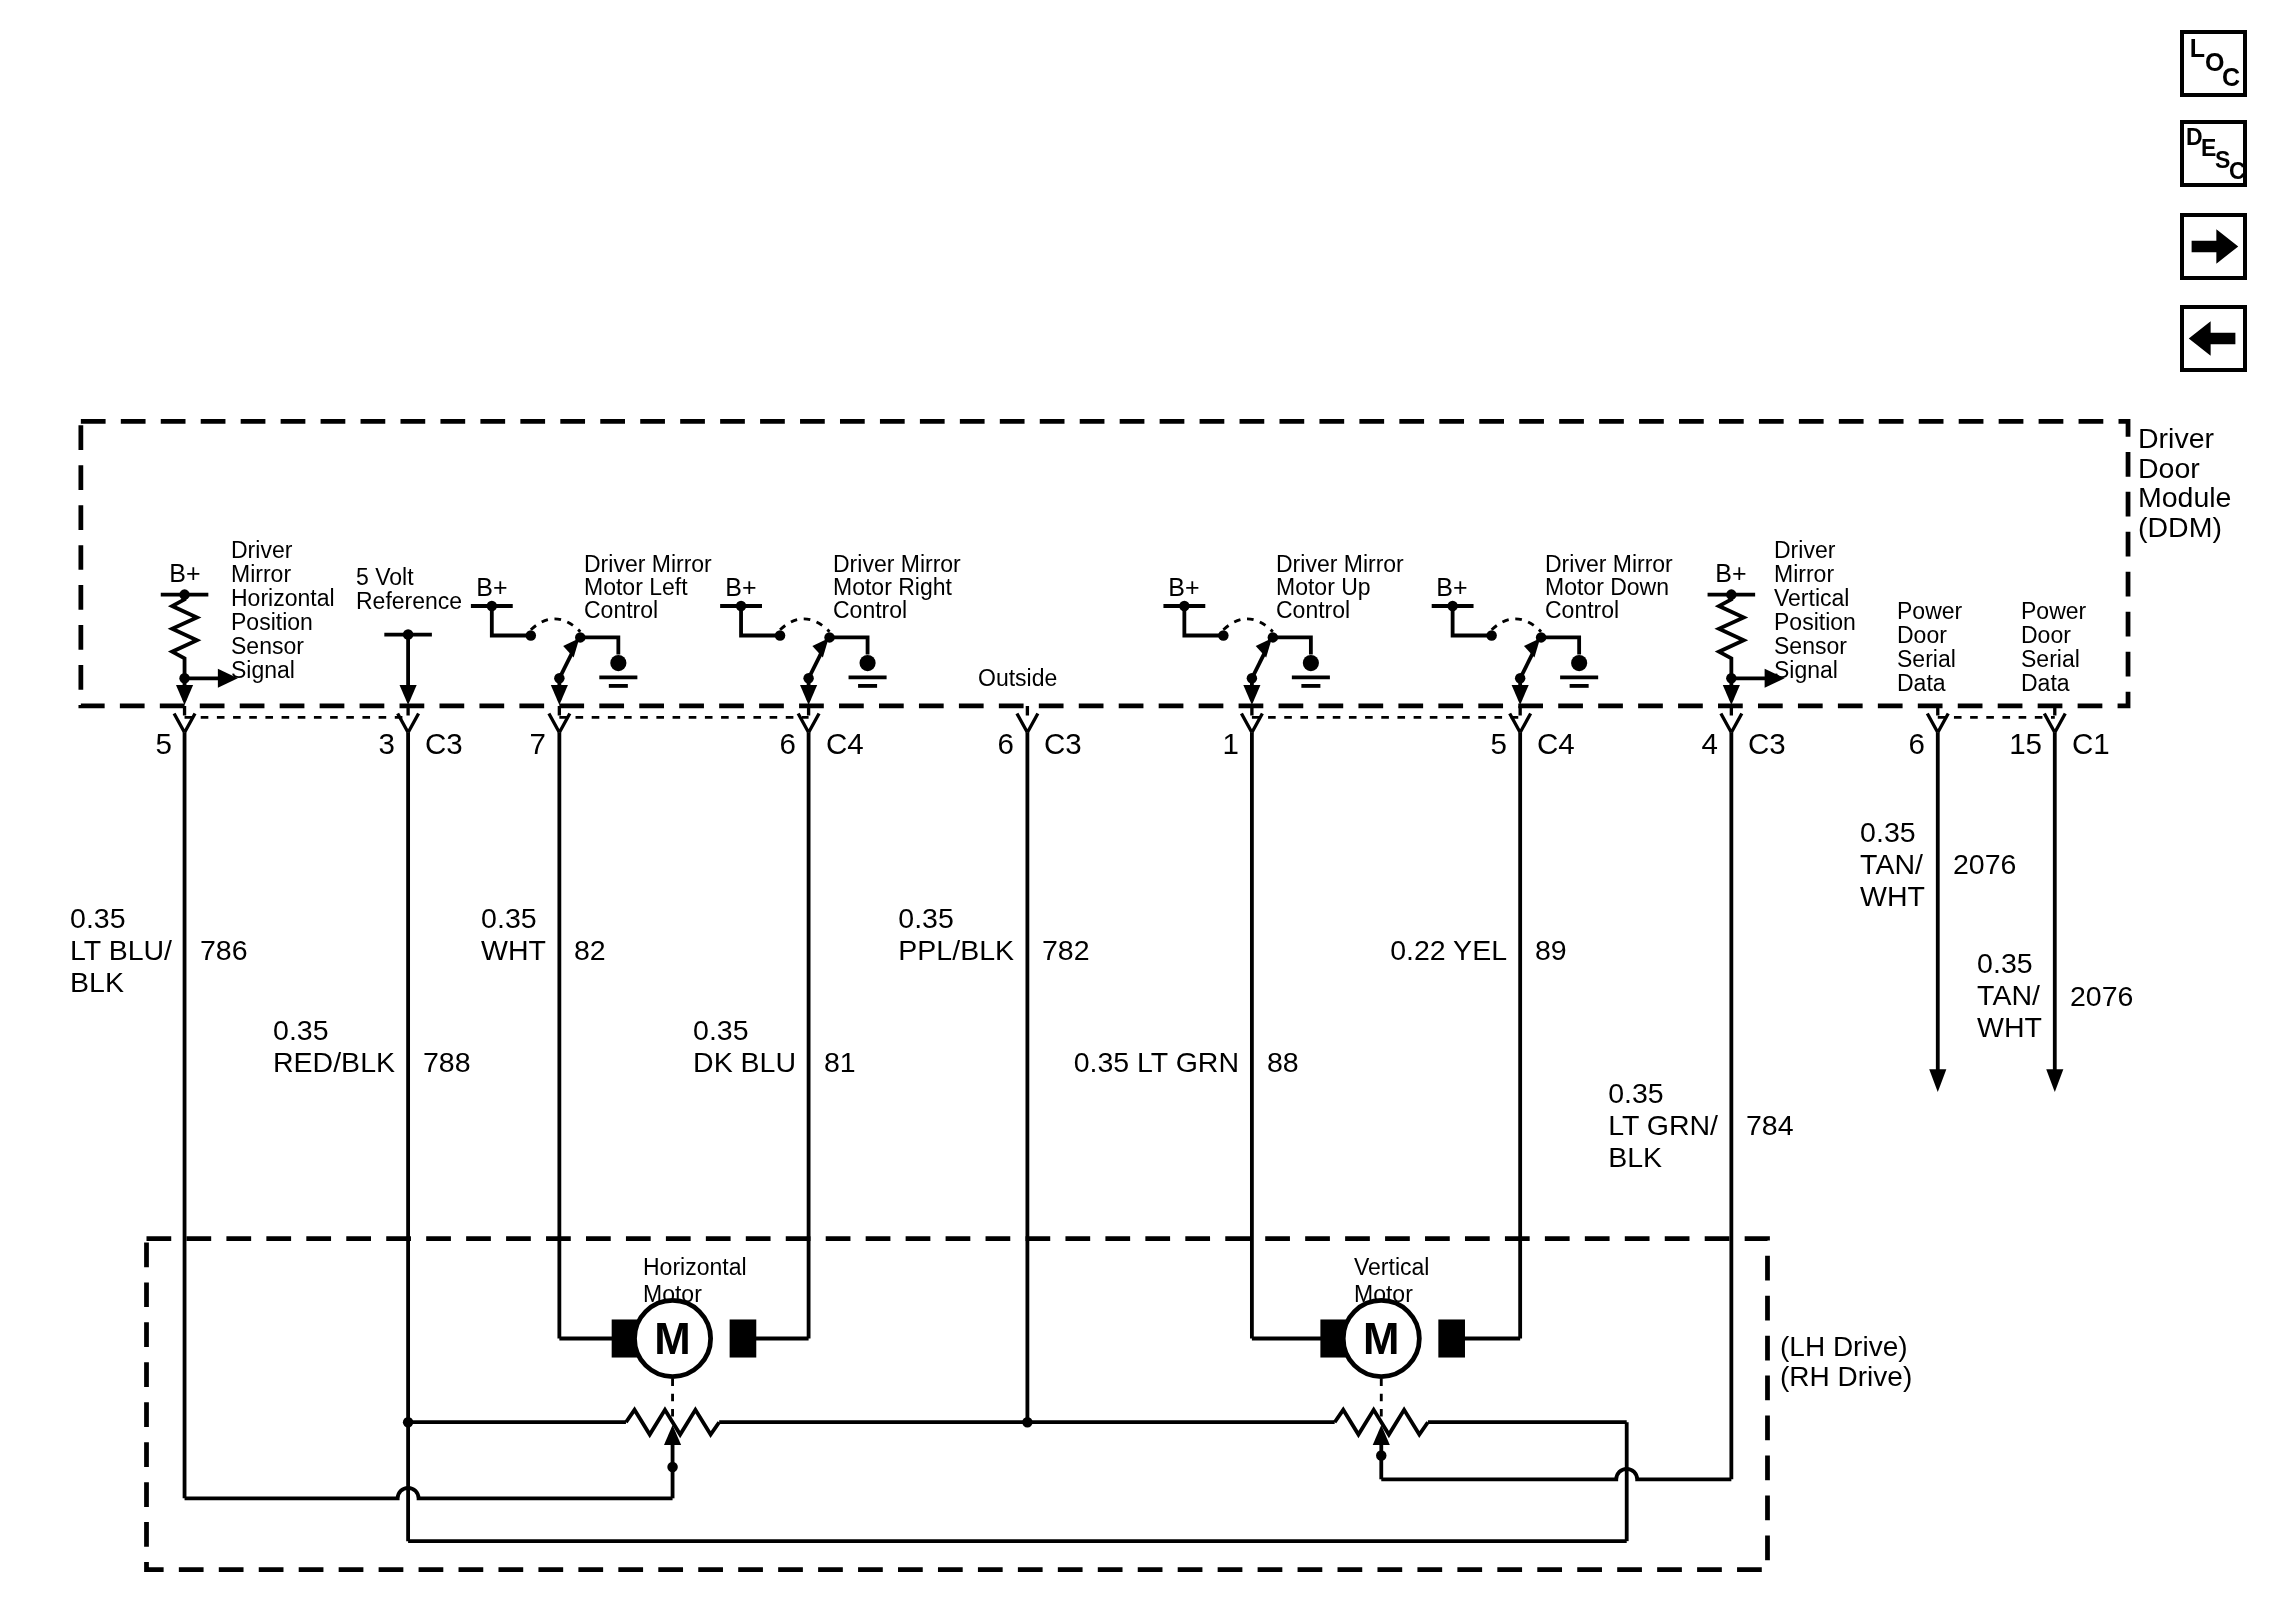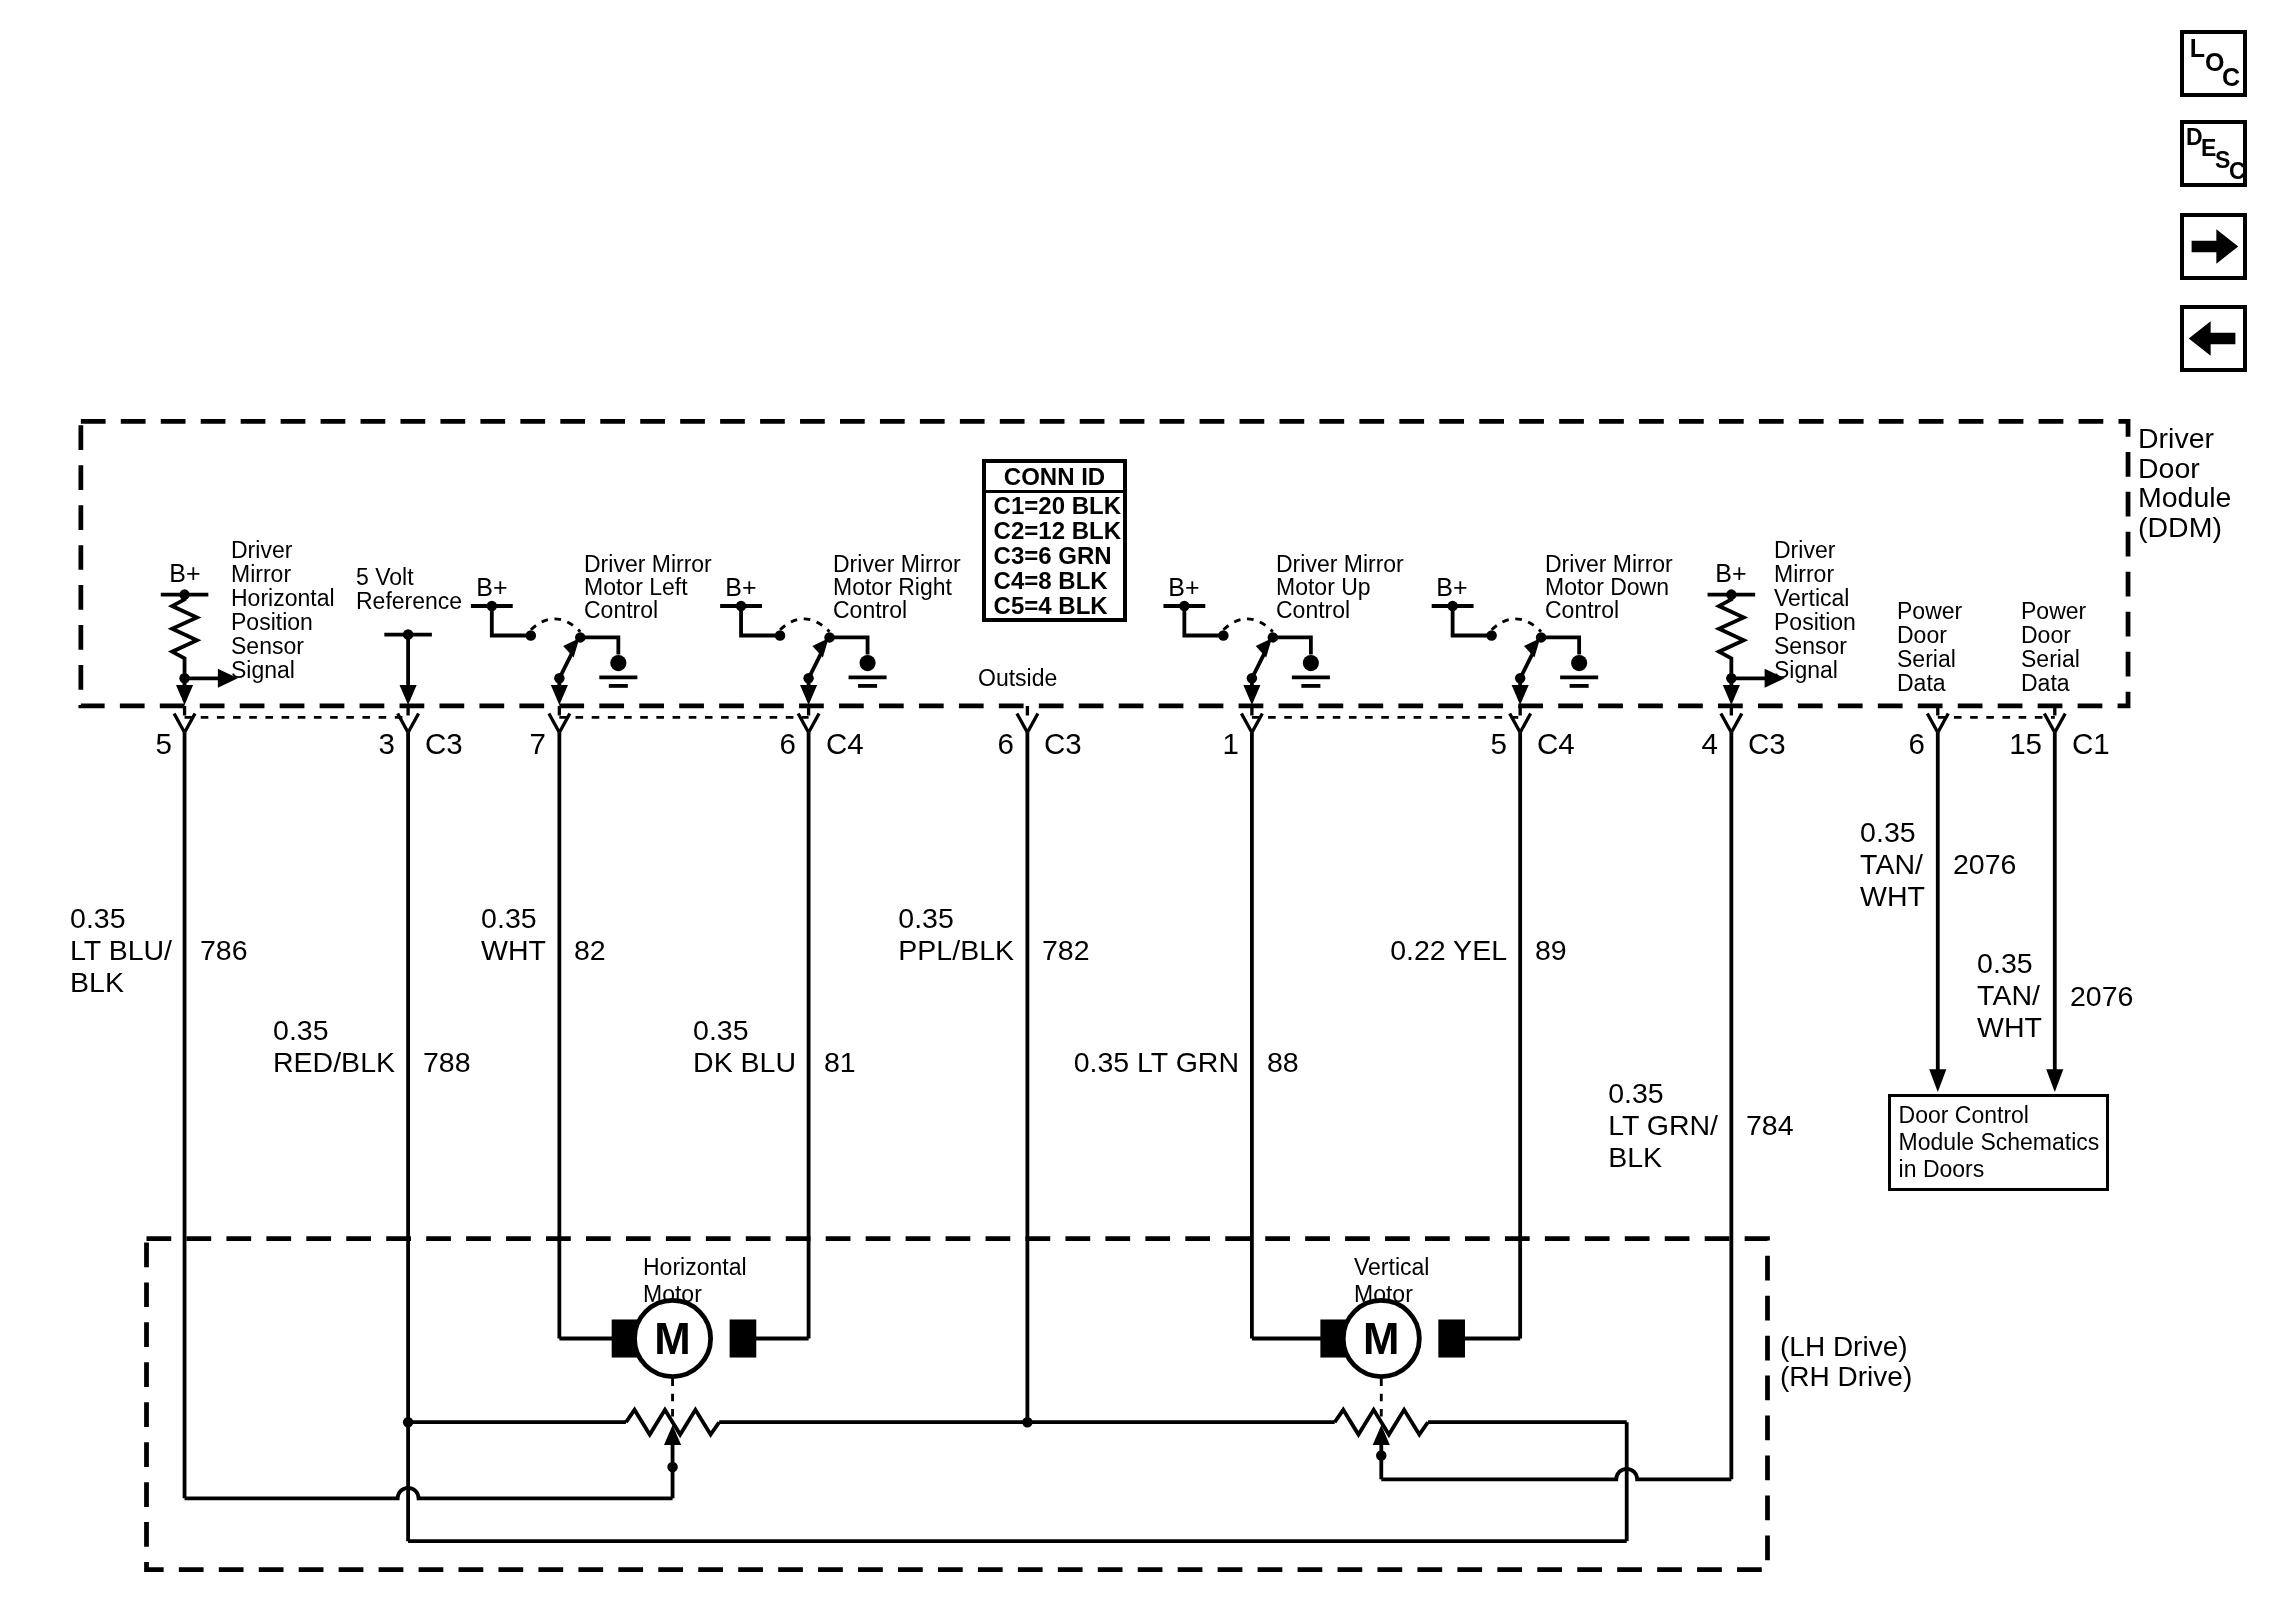--- a/index.html
+++ b/index.html
@@ -251,28 +251,20 @@
     <svg width="59" height="59" viewBox="0 0 62 62">
       <polygon points="8,25 34,25 34,13 57,31 34,49 34,37 8,37" fill="#000"></polygon>
     </svg>
   </div>
   <div class="navbtn" style="left:2180px;top:305px">
     <svg width="59" height="59" viewBox="0 0 62 62">
       <polygon points="54,25 28,25 28,13 5,31 28,49 28,37 54,37" fill="#000"></polygon>
     </svg>
   </div>
 
-  <div class="abs connbox">
-    <div class="hdr">CONN ID</div>
-    <div class="row">C1=20 BLK</div>
-    <div class="row">C2=12 BLK</div>
-    <div class="row">C3=6 GRN</div>
-    <div class="row">C4=8 BLK</div>
-    <div class="row">C5=4 BLK</div>
-  </div>
 
   <div class="abs big lines" style="left:2138px;top:424px">
     <span>Driver</span>
     <span>Door</span>
     <span>Module</span>
     <span>(DDM)</span>
   </div>
 
   <div class="abs bplus" style="left:185px;top:559px">B+</div>
   <div class="abs bplus" style="left:492px;top:573px">B+</div>
@@ -408,25 +400,20 @@
   </div>
   <div class="abs cnum" style="left:1953px;top:848px">2076</div>
 
   <div class="abs wlbl lines" style="right:243px;top:947px">
     <span>0.35</span>
       <span>TAN/</span>
       <span>WHT</span>
   </div>
   <div class="abs cnum" style="left:2070px;top:980px">2076</div>
 
-  <div class="abs doorbox">
-    <span>Door Control</span>
-    <span>Module Schematics</span>
-    <span>in Doors</span>
-  </div>
 
   <div class="abs comp lines" style="left:643px;top:1254px;line-height:27px">
     <span>Horizontal</span>
       <span>Motor</span>
   </div>
   <div class="abs comp lines" style="left:1354px;top:1254px;line-height:27px">
     <span>Vertical</span>
       <span>Motor</span>
   </div>
 

